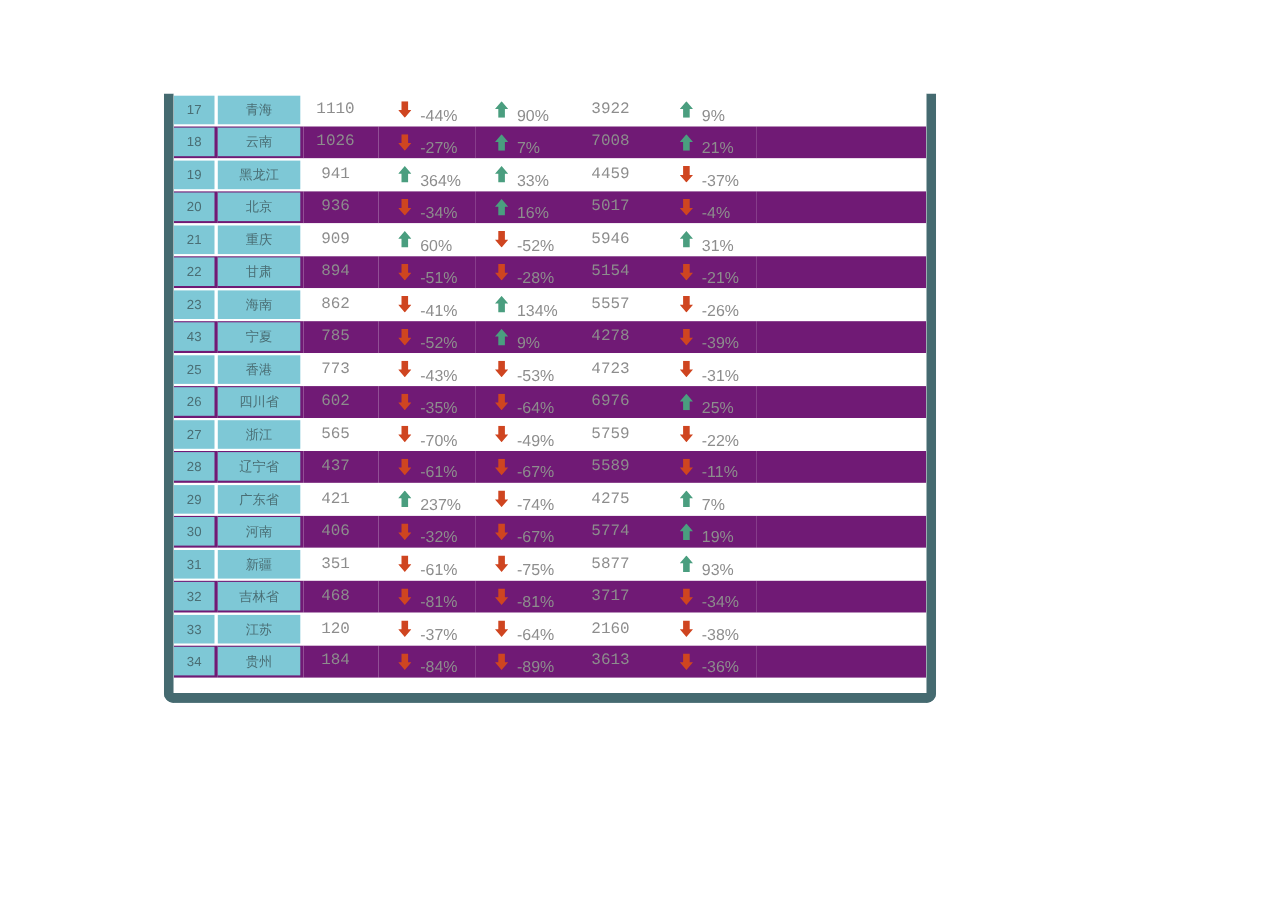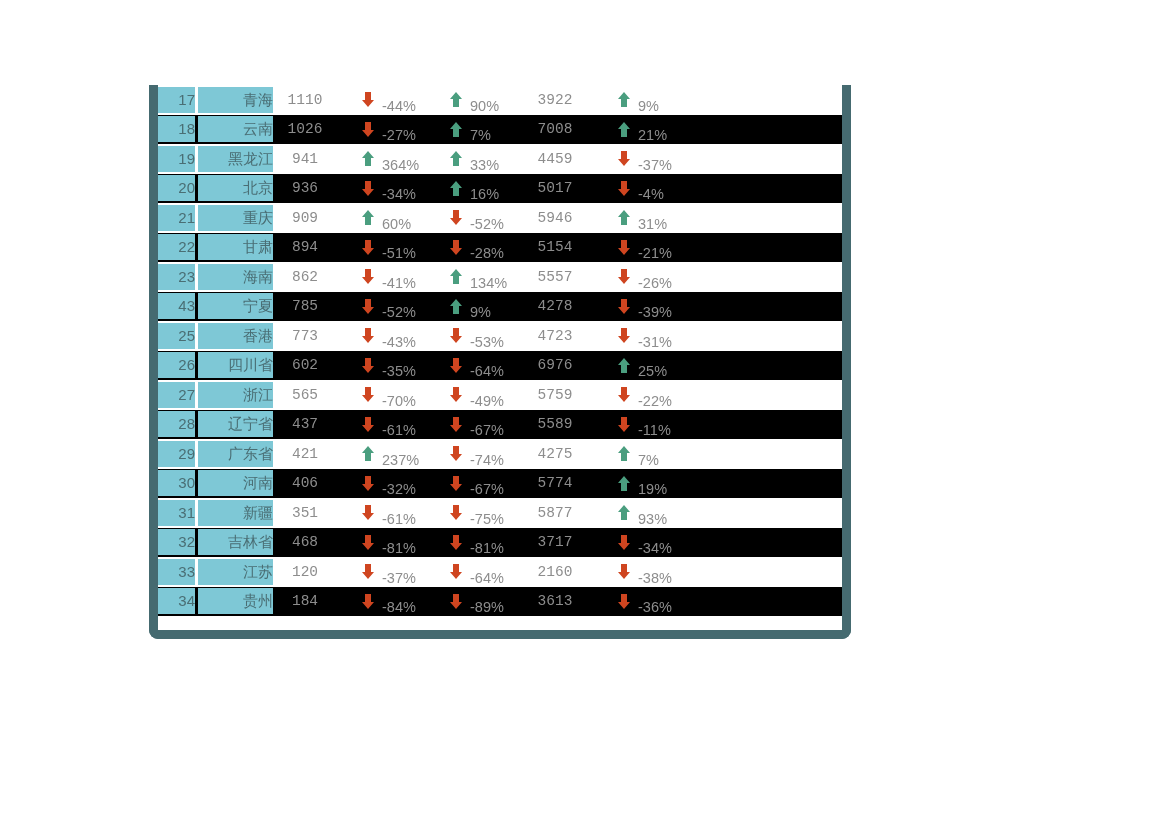--- a/index.html
+++ b/index.html
@@ -50,21 +50,21 @@
     border-collapse: collapse;
     border-spacing: 0;
     width: 684px;
     table-layout: fixed;
   }
 
   table.data-grid tr.grid-row {
     height: 29.5px;
   }
   table.data-grid tr.stripe-light  { background: #ffffff; }
-  table.data-grid tr.stripe-shaded { background: #000000; padding-left: 16px; }
+  table.data-grid tr.stripe-shaded { background: #701a75; padding-left: 16px; }
 
   table.data-grid td {
     padding: 0;
     vertical-align: middle;
     font-size: 14.5px;
     color: #8d8d8d;
     white-space: nowrap;
   }
 
   
@@ -76,23 +76,23 @@
   .col-v2    { width: 80px;  }
   .col-d3    { width: 88px;  }
   .col-pad   { width: 154px; }
 
   
   .cell-rank-wrap, .cell-name-wrap {
     display: block;
     background: #7ec8d6;
     height: 26px;
     line-height: 26px;
-    text-align: right;
+    text-align: center;
     color: #4a6e74;
-    font-size: 15px;
+    font-size: 12px;
     margin: 1.75px 0;
   }
   .cell-rank-wrap { margin-right: 3px; }
   .cell-name-wrap { margin-right: 3px; font-family: Liberation Serif, serif; }
 
   .cell-num {
     display: block;
     text-align: center;
     padding-right: 10px;
     color: #8d8d8d;

